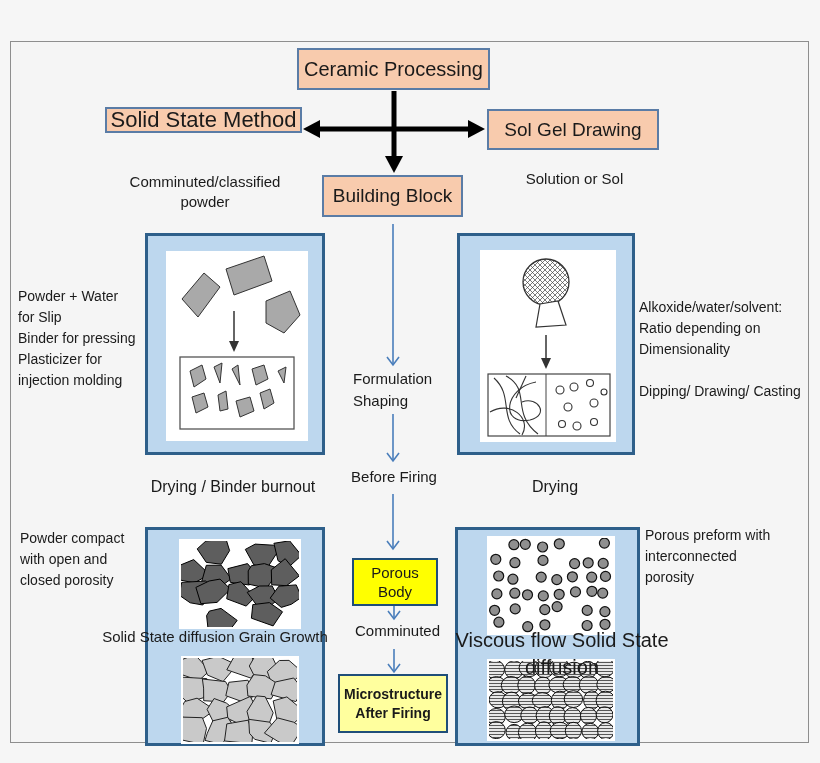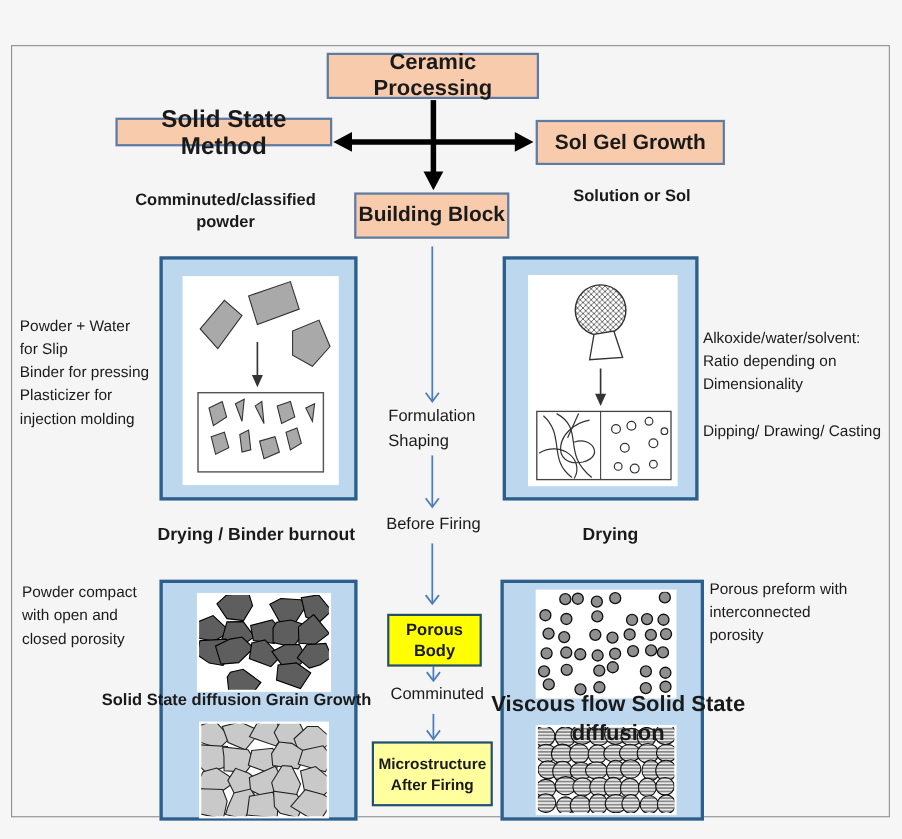--- a/index.html
+++ b/index.html
@@ -9,31 +9,31 @@
     font-family:"Liberation Sans",sans-serif;color:#1a1a1a;
   }
   .frame{
     position:absolute;left:10px;top:41px;width:799px;height:702px;
     border:1px solid #8e8e8e;background:#f5f5f5;box-sizing:border-box;
   }
   .node{
     position:absolute;box-sizing:border-box;
     background:var(--node-fill);border:2px solid var(--node-border);
     display:flex;align-items:center;justify-content:center;
-    font-weight:bold;text-align:center;line-height:1.15;
+    font-weight:normal;text-align:center;line-height:1.15;
   }
   .ybox{
     position:absolute;box-sizing:border-box;
     border:2px solid var(--highlight-border);
     display:flex;align-items:center;justify-content:center;
     text-align:center;line-height:1.3;font-weight:bold;
   }
   .lbl{position:absolute;line-height:1.35}
   .ml{white-space:pre-line}
-  .b{font-weight:bold}
+  .b{font-weight:normal}
   .ctr{text-align:center}
   .panel{
     position:absolute;box-sizing:border-box;
     background:var(--panel-fill);border:3px solid var(--panel-border);
   }
   .white{position:absolute;background:#fff;box-sizing:border-box}
   svg.fig{display:block;width:100%;height:100%}
   #arrows{position:absolute;left:0;top:0;pointer-events:none}
   .blueA{stroke:var(--flow-arrow);fill:none}
 </style>
@@ -261,21 +261,21 @@
     <line class="blueA" x1="393" y1="494" x2="393" y2="548" stroke-width="1.6"></line>
     <polyline class="blueA" points="387,541 393,549 399,541" stroke-width="1.6"></polyline>
     <line class="blueA" x1="394" y1="593" x2="394" y2="618" stroke-width="1.6"></line>
     <polyline class="blueA" points="388,611 394,619 400,611" stroke-width="1.6"></polyline>
     <line class="blueA" x1="394" y1="649" x2="394" y2="671" stroke-width="1.6"></line>
     <polyline class="blueA" points="388,664 394,672 400,664" stroke-width="1.6"></polyline>
   </svg>
 
   <div class="node" style="left:297px;top:48px;width:193px;height:42px;font-size:20px">Ceramic Processing</div>
   <div class="node" style="left:105px;top:107px;width:197px;height:26px;font-size:22px">Solid State Method</div>
-  <div class="node" style="left:487px;top:109px;width:172px;height:41px;font-size:19px">Sol Gel Growth</div>
+  <div class="node" style="left:487px;top:109px;width:172px;height:41px;font-size:19px">Sol Gel Drawing</div>
   <div class="node" style="left:322px;top:175px;width:141px;height:42px;font-size:19px">Building Block</div>
   <div class="ybox b" style="left:352px;top:558px;width:86px;height:48px;font-size:15px;background:var(--highlight-fill)">Porous Body</div>
   <div class="ybox ml" style="left:338px;top:674px;width:110px;height:59px;font-size:14px;background:var(--result-fill)">Microstructure
 After Firing</div>
 
   <div class="lbl ml b ctr" style="left:110px;top:172px;width:190px;font-size:15px">Comminuted/classified
 powder</div>
   <div class="lbl b ctr" style="left:492px;top:169px;width:165px;font-size:15px">Solution or Sol</div>
   <div class="lbl ml" style="left:18px;top:286px;width:142px;font-size:14px;line-height:1.5">Powder + Water
 for Slip

